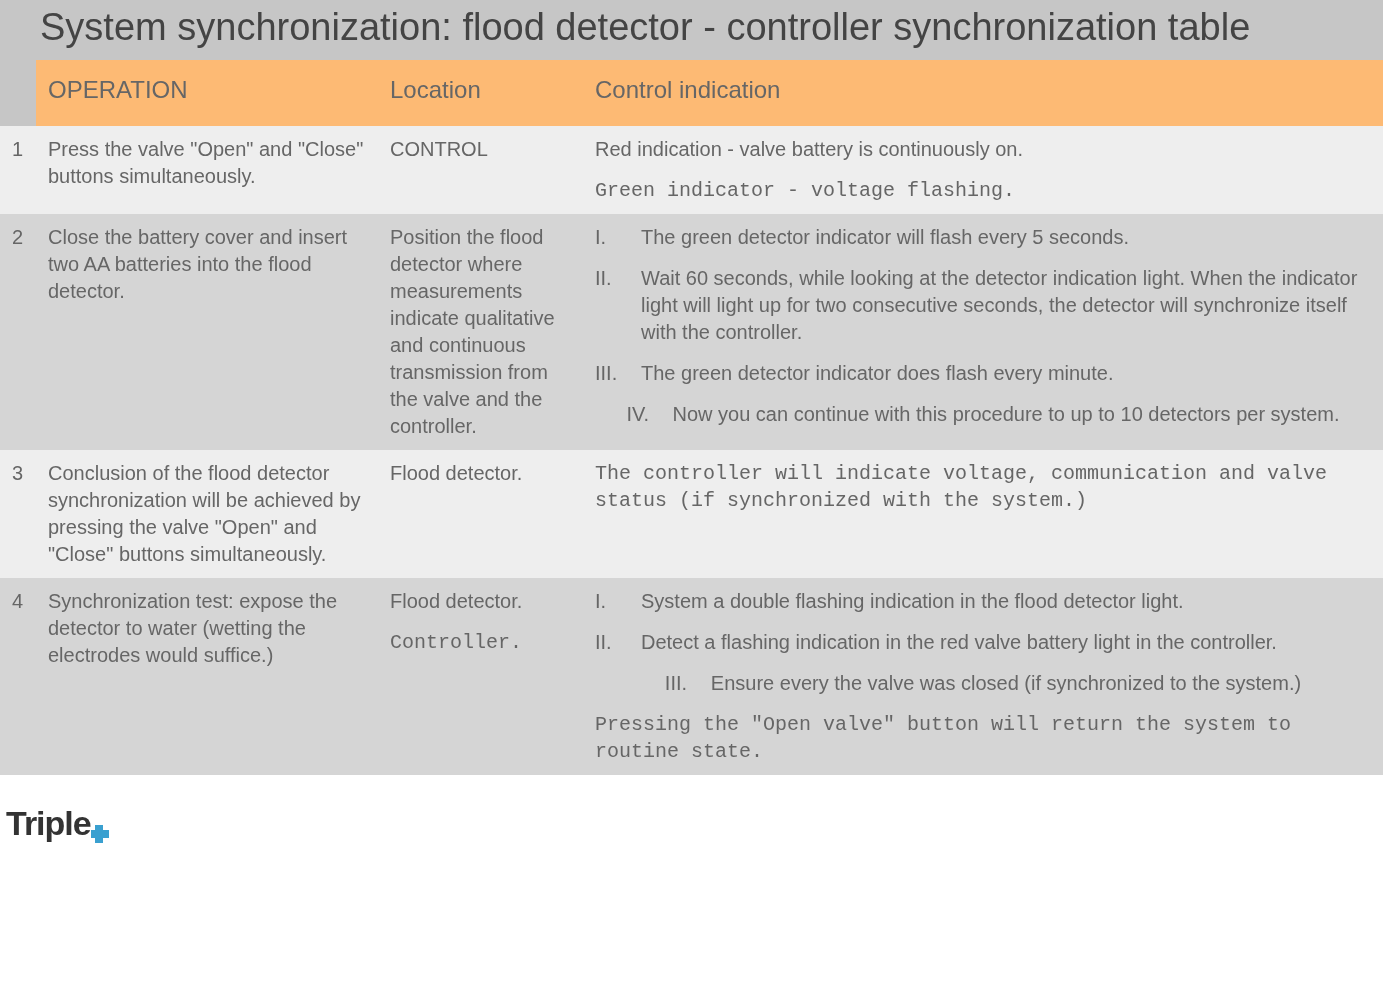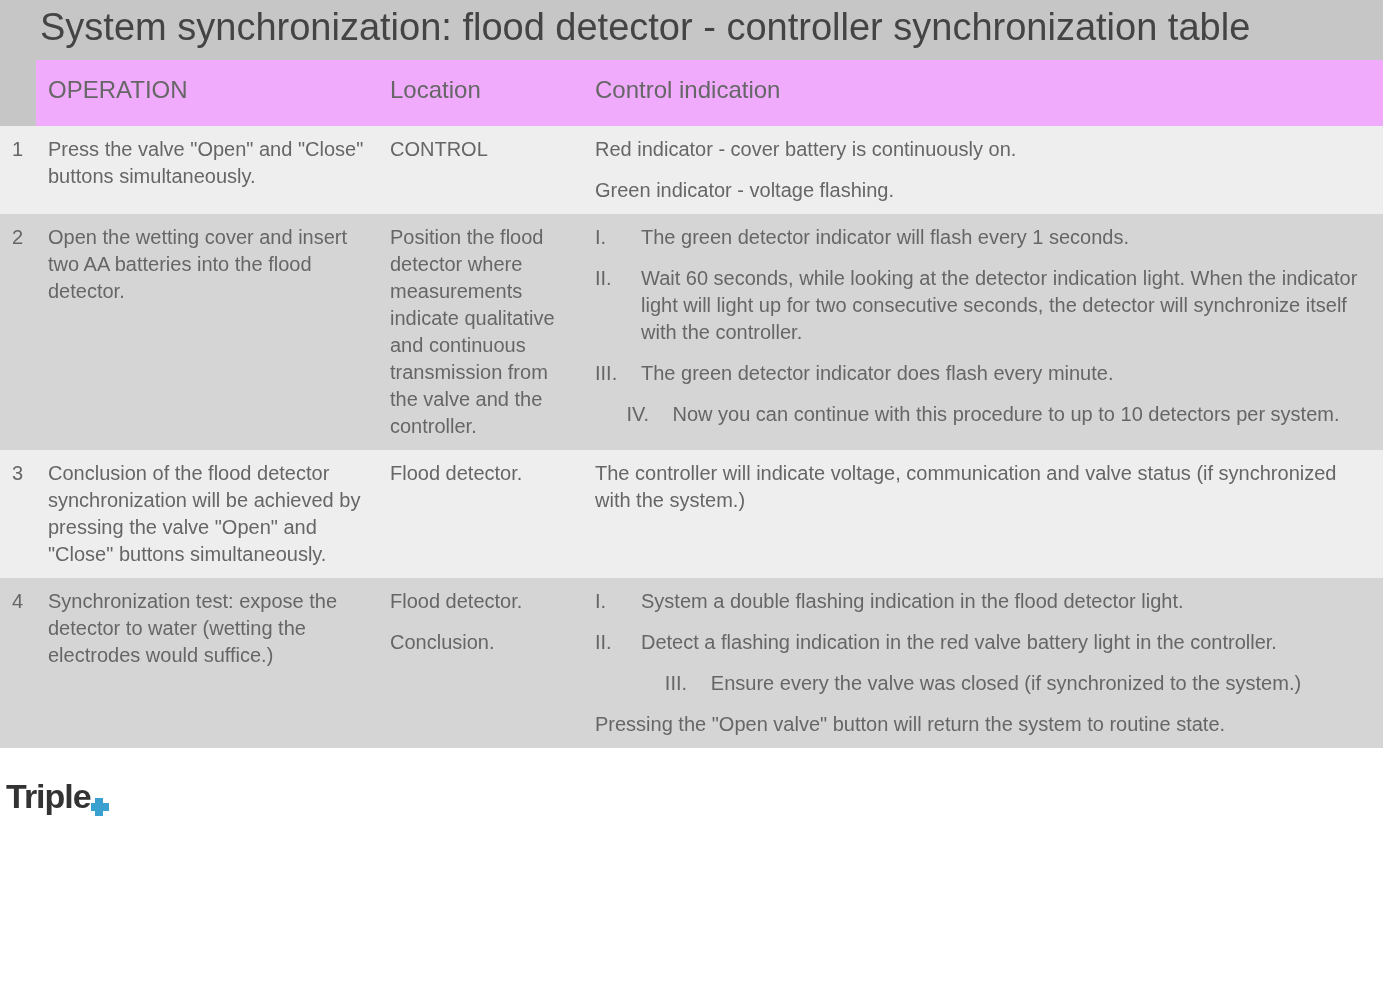--- a/index.html
+++ b/index.html
@@ -30,21 +30,21 @@
   col.c-op  { width: 342px; }
   col.c-loc { width: 205px; }
   col.c-ind { width: 800px; }
   th, td {
     text-align: left;
     vertical-align: top;
     padding: 10px 12px;
     font-weight: normal;
   }
   thead th {
-    background: #f0abfc;
+    background: #fdba74;
     color: #666666;
     font-size: 24px;
     padding-top: 14px;
     padding-bottom: 20px;
   }
   thead th.num-head {
     background: #c6c6c6;
   }
   tbody tr.row-light td { background: #eeeeee; }
   tbody tr.row-dark  td { background: #d5d5d5; }
@@ -58,21 +58,21 @@
   }
   .sub-list li {
     display: flex;
     margin-bottom: 14px;
   }
   .sub-list li:last-child { margin-bottom: 0; justify-content: center; }
   .sub-list .roman {
     flex: 0 0 46px;
   }
   .para { margin: 0 0 14px 0; }
-  .para:last-child { margin-bottom: 0; }
+  .para:last-child { margin-bottom: 0; font-family: Liberation Mono, monospace; }
   .footer {
     display: flex;
     align-items: center;
     padding: 6px 16px 10px 6px;
     color: #222222;
   }
   .logo {
     flex: 0 0 150px;
     padding-top: 20px;
   }
@@ -132,34 +132,34 @@
         <th>Control indication</th>
       </tr>
     </thead>
     <tbody>
 
       <tr class="row-light">
         <td class="num">1</td>
         <td>Press the valve "Open" and "Close" buttons simultaneously.</td>
         <td>CONTROL</td>
         <td>
-          <p class="para">Red indicator - cover battery is continuously on.</p>
+          <p class="para">Red indication - valve battery is continuously on.</p>
           <p class="para">Green indicator - voltage flashing.</p>
         </td>
       </tr>
 
       <tr class="row-dark">
         <td class="num">2</td>
-        <td>Open the wetting cover and insert two AA batteries into the flood detector.</td>
+        <td>Close the battery cover and insert two AA batteries into the flood detector.</td>
         <td>Position the flood detector where measurements indicate qualitative and continuous transmission from the valve and the controller.</td>
         <td>
           <ul class="sub-list">
             <li>
               <span class="roman">I.</span>
-              <span>The green detector indicator will flash every 1 seconds.</span>
+              <span>The green detector indicator will flash every 5 seconds.</span>
             </li>
             <li>
               <span class="roman">II.</span>
               <span>Wait 60 seconds, while looking at the detector indication light.  When the indicator light will light up for two consecutive seconds, the detector will synchronize itself with the controller.</span>
             </li>
             <li>
               <span class="roman">III.</span>
               <span>The green detector indicator does flash every minute.</span>
             </li>
             <li>
@@ -177,21 +177,21 @@
         <td>
           <p class="para">The controller will indicate voltage, communication and valve status (if synchronized with the system.)</p>
         </td>
       </tr>
 
       <tr class="row-dark">
         <td class="num">4</td>
         <td>Synchronization test: expose the detector to water (wetting the electrodes would suffice.)</td>
         <td>
           <p class="para">Flood detector.</p>
-          <p class="para">Conclusion.</p>
+          <p class="para">Controller.</p>
         </td>
         <td>
           <ul class="sub-list">
             <li>
               <span class="roman">I.</span>
               <span>System a double flashing indication in the flood detector light.</span>
             </li>
             <li>
               <span class="roman">II.</span>
               <span>Detect a flashing indication in the red valve battery light in the controller.</span>

